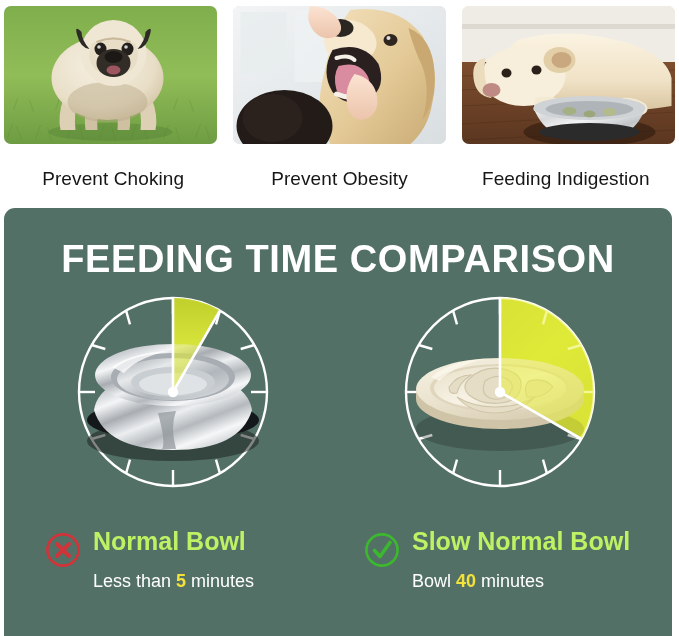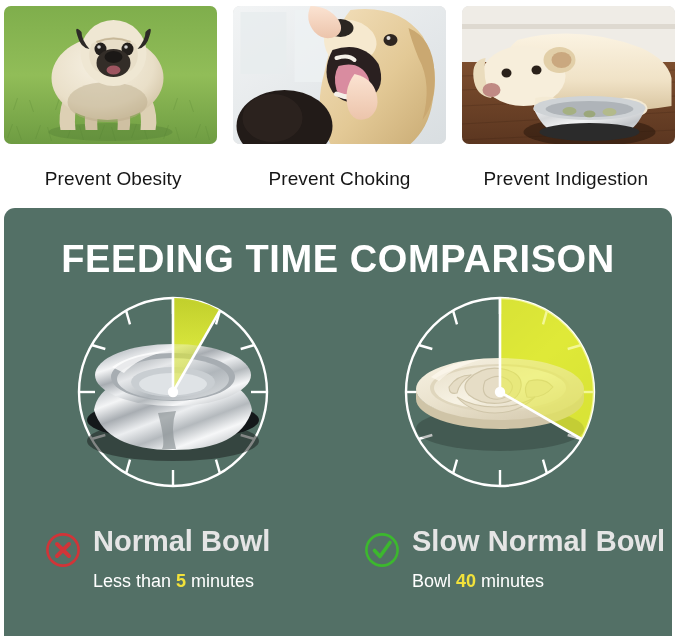--- a/index.html
+++ b/index.html
@@ -113,22 +113,22 @@
   .result-icon {
     width: 38px;
     height: 38px;
     margin-top: 5px;
     margin-right: 11px;
     flex: 0 0 auto;
   }
   .result-icon svg { display: block; width: 38px; height: 38px; }
   .result-text { padding-top: 0; }
   .result-title {
-    color: #e5e5e5;
-    font-size: 29px;
+    color: #bef264;
+    font-size: 25px;
     font-weight: bold;
     line-height: 30px;
     white-space: nowrap;
     font-family: "Liberation Sans", sans-serif;
   }
   .result-sub {
     color: #ffffff;
     font-size: 18px;
     line-height: 24px;
     white-space: nowrap;
@@ -303,23 +303,23 @@
           <ellipse cx="108" cy="105" rx="7" ry="4" fill="#9fae5e"></ellipse>
           <ellipse cx="148" cy="106" rx="7" ry="4" fill="#b6bf6d"></ellipse>
           <ellipse cx="128" cy="108" rx="6" ry="3.5" fill="#8fa052"></ellipse>
         </g>
       </svg>
     </div>
   </div>
 </div>
 
 <div class="caption-row">
+  <div class="caption-cell">Prevent Choking</div>
   <div class="caption-cell">Prevent Obesity</div>
-  <div class="caption-cell">Prevent Choking</div>
-  <div class="caption-cell">Prevent Indigestion</div>
+  <div class="caption-cell">Feeding Indigestion</div>
 </div>
 
 <div class="panel">
 
   <div class="panel-title">FEEDING TIME COMPARISON</div>
 
   <div class="gauges">
 
     <div class="gauge left">
       <svg viewBox="0 0 206 206" aria-hidden="true">

